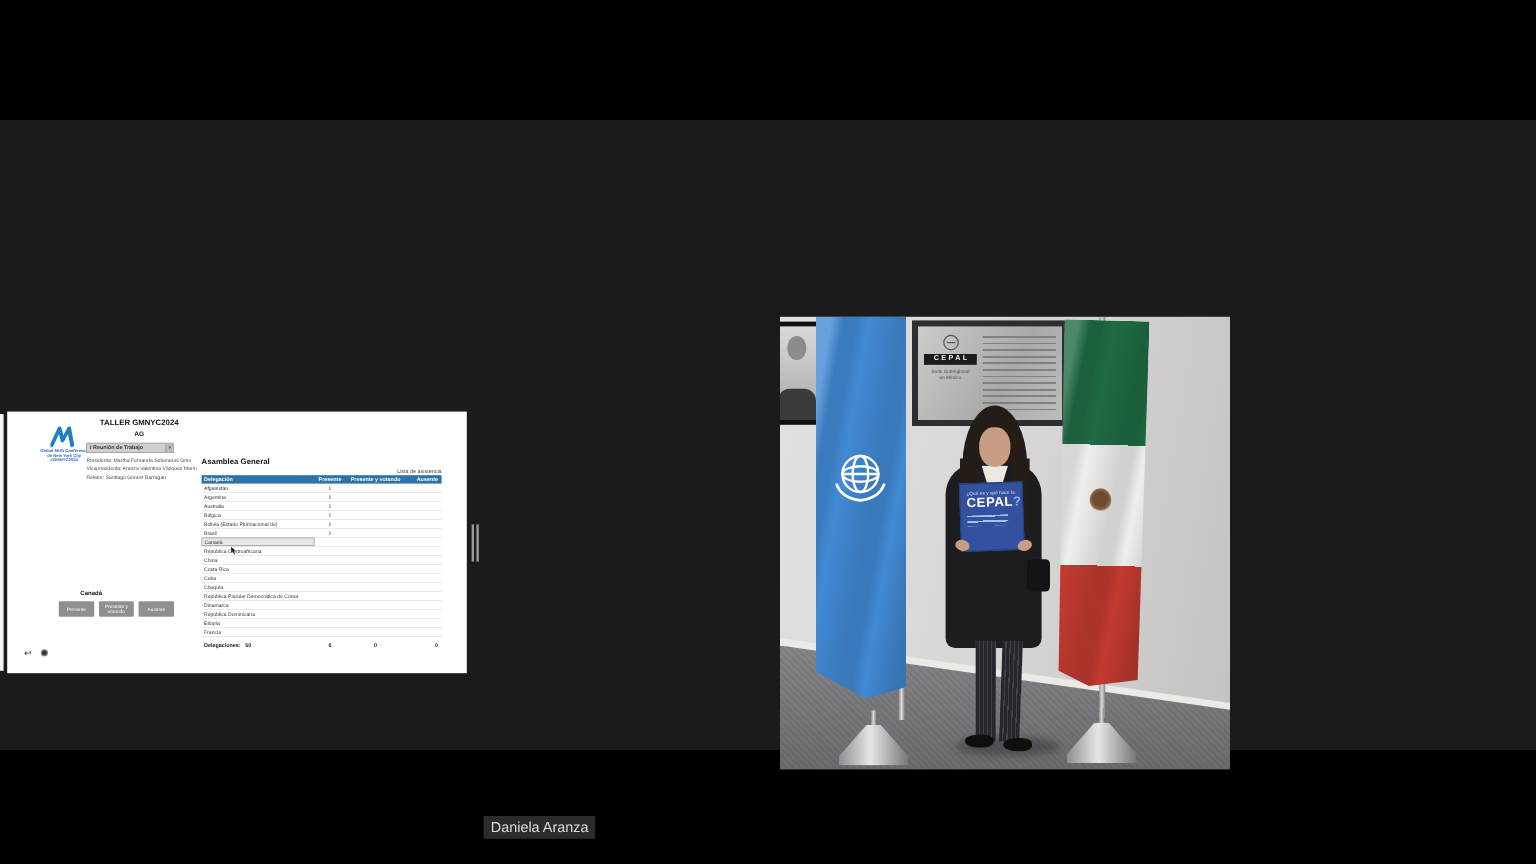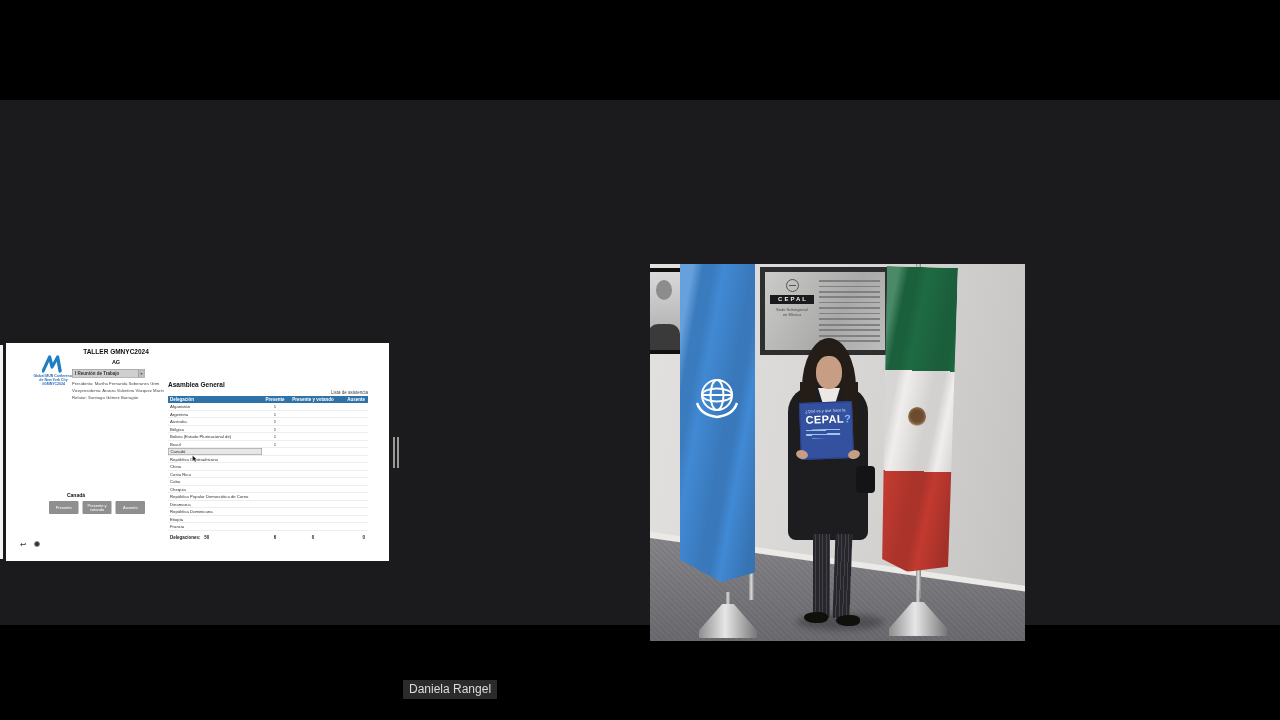--- a/index.html
+++ b/index.html
@@ -394,14 +394,14 @@
         <div class="btitle">
           <span>CEPAL</span><em>?</em>
         </div>
         <div class="blines"></div>
       </div>
       <div class="hand hand-l"></div>
       <div class="hand hand-r"></div>
     </div>
   </div>
 
-  <div class="name-label">Daniela Rangel</div>
+  <div class="name-label">Daniela Aranza</div>
 </div>
 
 </body></html>

